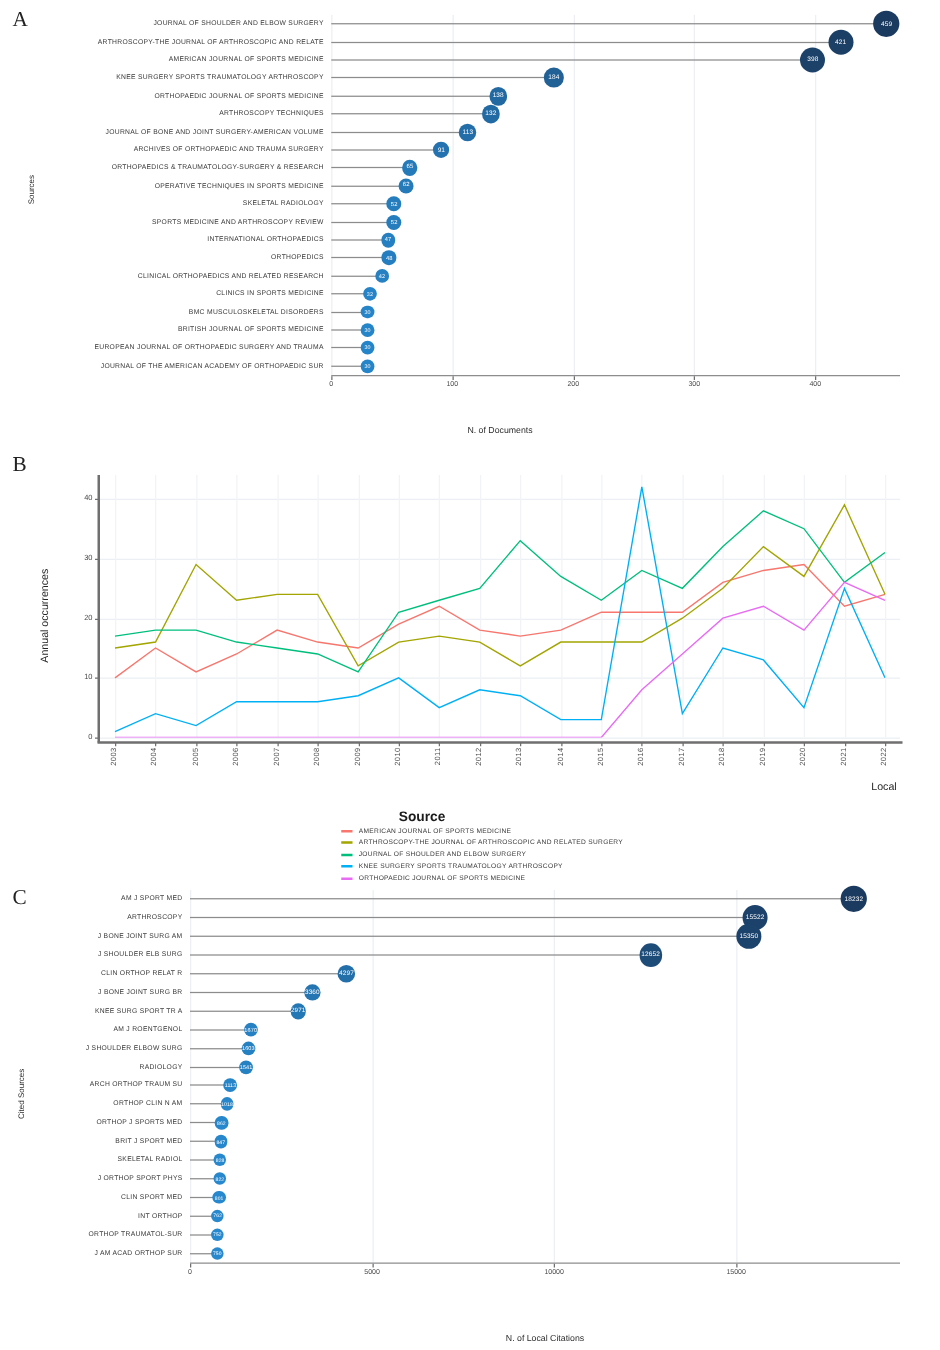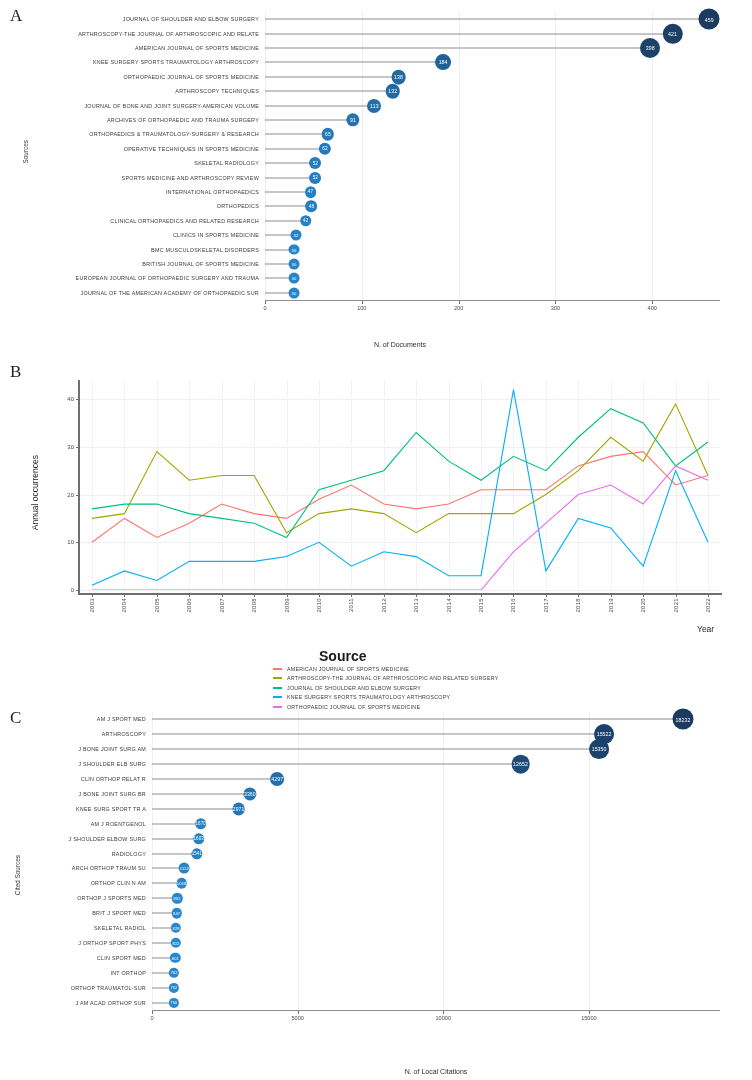--- a/index.html
+++ b/index.html
@@ -27,21 +27,21 @@
   .b-grid-line{position:absolute;background:#edf0f4;}
   .b-ytick{position:absolute;font-size:6px;color:#4a4a4a;text-align:right;
       transform:translateY(-50%);width:22px;}
   .b-xtick{position:absolute;font-size:6px;color:#4a4a4a;writing-mode:vertical-rl;
       transform:rotate(180deg) translateY(0);white-space:nowrap;letter-spacing:.3px;}
   .b-axis{position:absolute;background:#6f6f6f;}
   .b-ylab{position:absolute;font-size:8.5px;color:#262626;writing-mode:vertical-rl;
       transform:rotate(180deg);white-space:nowrap;}
   .b-xlab{position:absolute;font-size:8.5px;color:#262626;}
   .legend{position:absolute;}
-  .legend .lg-title{font-size:14px;font-weight:bold;color:#1b1b1b;margin-bottom:0;padding-left:46px;}
+  .legend .lg-title{font-size:11px;font-weight:bold;color:#1b1b1b;margin-bottom:0;padding-left:46px;}
   .legend .lg-row{display:flex;align-items:center;height:9.5px;}
   .legend .lg-swatch{width:9px;height:1.6px;margin-right:5px;flex:0 0 auto;}
   .legend .lg-text{font-size:5.3px;letter-spacing:.25px;color:#3a3a3a;white-space:nowrap;}
   .tickmark{position:absolute;background:#6f6f6f;width:1px;height:3px;}
   .tickmarkh{position:absolute;background:#6f6f6f;height:1px;width:3px;}
 </style>
 </head>
 <body>
 
 <div class="panel-letter" style="left:10px;top:6px;">A</div>
@@ -247,21 +247,21 @@
     <div class="b-axis" style="left: -2px; top: 213px; height: 1.5px; width: 644px;"></div>
     <svg width="640" height="210" style="position: absolute; left: 0px; top: 0px;">
       <polyline points="12,162.27272727272728 44.421052631578945,138.40909090909093 76.84210526315789,157.5 109.26315789473684,143.1818181818182 141.68421052631578,124.09090909090908 174.10526315789474,133.63636363636363 206.52631578947367,138.40909090909093 238.94736842105263,119.31818181818181 271.36842105263156,105 303.7894736842105,124.09090909090908 336.2105263157895,128.86363636363637 368.63157894736844,124.09090909090908 401.05263157894734,109.77272727272727 433.4736842105263,109.77272727272727 465.89473684210526,109.77272727272727 498.3157894736842,85.9090909090909 530.7368421052631,76.36363636363637 563.1578947368421,71.5909090909091 595.578947368421,105 628,95.45454545454547" fill="none" stroke="#F8766D" stroke-width="1.1"></polyline>
       <polyline points="12,138.40909090909093 44.421052631578945,133.63636363636363 76.84210526315789,71.5909090909091 109.26315789473684,100.22727272727273 141.68421052631578,95.45454545454547 174.10526315789474,95.45454545454547 206.52631578947367,152.72727272727275 238.94736842105263,133.63636363636363 271.36842105263156,128.86363636363637 303.7894736842105,133.63636363636363 336.2105263157895,152.72727272727275 368.63157894736844,133.63636363636363 401.05263157894734,133.63636363636363 433.4736842105263,133.63636363636363 465.89473684210526,114.54545454545455 498.3157894736842,90.68181818181817 530.7368421052631,57.27272727272728 563.1578947368421,81.13636363636363 595.578947368421,23.863636363636374 628,95.45454545454547" fill="none" stroke="#A3A500" stroke-width="1.1"></polyline>
       <polyline points="12,128.86363636363637 44.421052631578945,124.09090909090908 76.84210526315789,124.09090909090908 109.26315789473684,133.63636363636363 141.68421052631578,138.40909090909093 174.10526315789474,143.1818181818182 206.52631578947367,157.5 238.94736842105263,109.77272727272727 271.36842105263156,100.22727272727273 303.7894736842105,90.68181818181817 336.2105263157895,52.5 368.63157894736844,81.13636363636363 401.05263157894734,100.22727272727273 433.4736842105263,76.36363636363637 465.89473684210526,90.68181818181817 498.3157894736842,57.27272727272728 530.7368421052631,28.636363636363626 563.1578947368421,42.95454545454547 595.578947368421,85.9090909090909 628,62.04545454545453" fill="none" stroke="#00BF7D" stroke-width="1.1"></polyline>
       <polyline points="12,205.22727272727272 44.421052631578945,190.9090909090909 76.84210526315789,200.45454545454547 109.26315789473684,181.36363636363637 141.68421052631578,181.36363636363637 174.10526315789474,181.36363636363637 206.52631578947367,176.5909090909091 238.94736842105263,162.27272727272728 271.36842105263156,186.13636363636363 303.7894736842105,171.8181818181818 336.2105263157895,176.5909090909091 368.63157894736844,195.6818181818182 401.05263157894734,195.6818181818182 433.4736842105263,9.545454545454533 465.89473684210526,190.9090909090909 498.3157894736842,138.40909090909093 530.7368421052631,147.95454545454544 563.1578947368421,186.13636363636363 595.578947368421,90.68181818181817 628,162.27272727272728" fill="none" stroke="#00B0F6" stroke-width="1.1"></polyline>
       <polyline points="12,210 44.421052631578945,210 76.84210526315789,210 109.26315789473684,210 141.68421052631578,210 174.10526315789474,210 206.52631578947367,210 238.94736842105263,210 271.36842105263156,210 303.7894736842105,210 336.2105263157895,210 368.63157894736844,210 401.05263157894734,210 433.4736842105263,171.8181818181818 465.89473684210526,143.1818181818182 498.3157894736842,114.54545454545455 530.7368421052631,105 563.1578947368421,124.09090909090908 595.578947368421,85.9090909090909 628,100.22727272727273" fill="none" stroke="#E76BF3" stroke-width="1.1"></polyline>
     </svg>
   </div>
 <div class="b-ylab" style="left:30px;top:455px;">Annual occurrences</div>
-<div class="b-xlab" style="left:697px;top:624px;">Year</div>
+<div class="b-xlab" style="left:697px;top:624px;">Local</div>
 <div class="legend" style="left:273px;top:648px;">
   <div class="lg-title">Source</div>
   <div id="panelB-legend-rows">
       <div class="lg-row">
         <span class="lg-swatch" style="background: rgb(248, 118, 109);"></span>
         <span class="lg-text">AMERICAN JOURNAL OF SPORTS MEDICINE</span>
       </div>
       <div class="lg-row">
         <span class="lg-swatch" style="background: rgb(163, 165, 0);"></span>
         <span class="lg-text">ARTHROSCOPY-THE JOURNAL OF ARTHROSCOPIC AND RELATED SURGERY</span>

